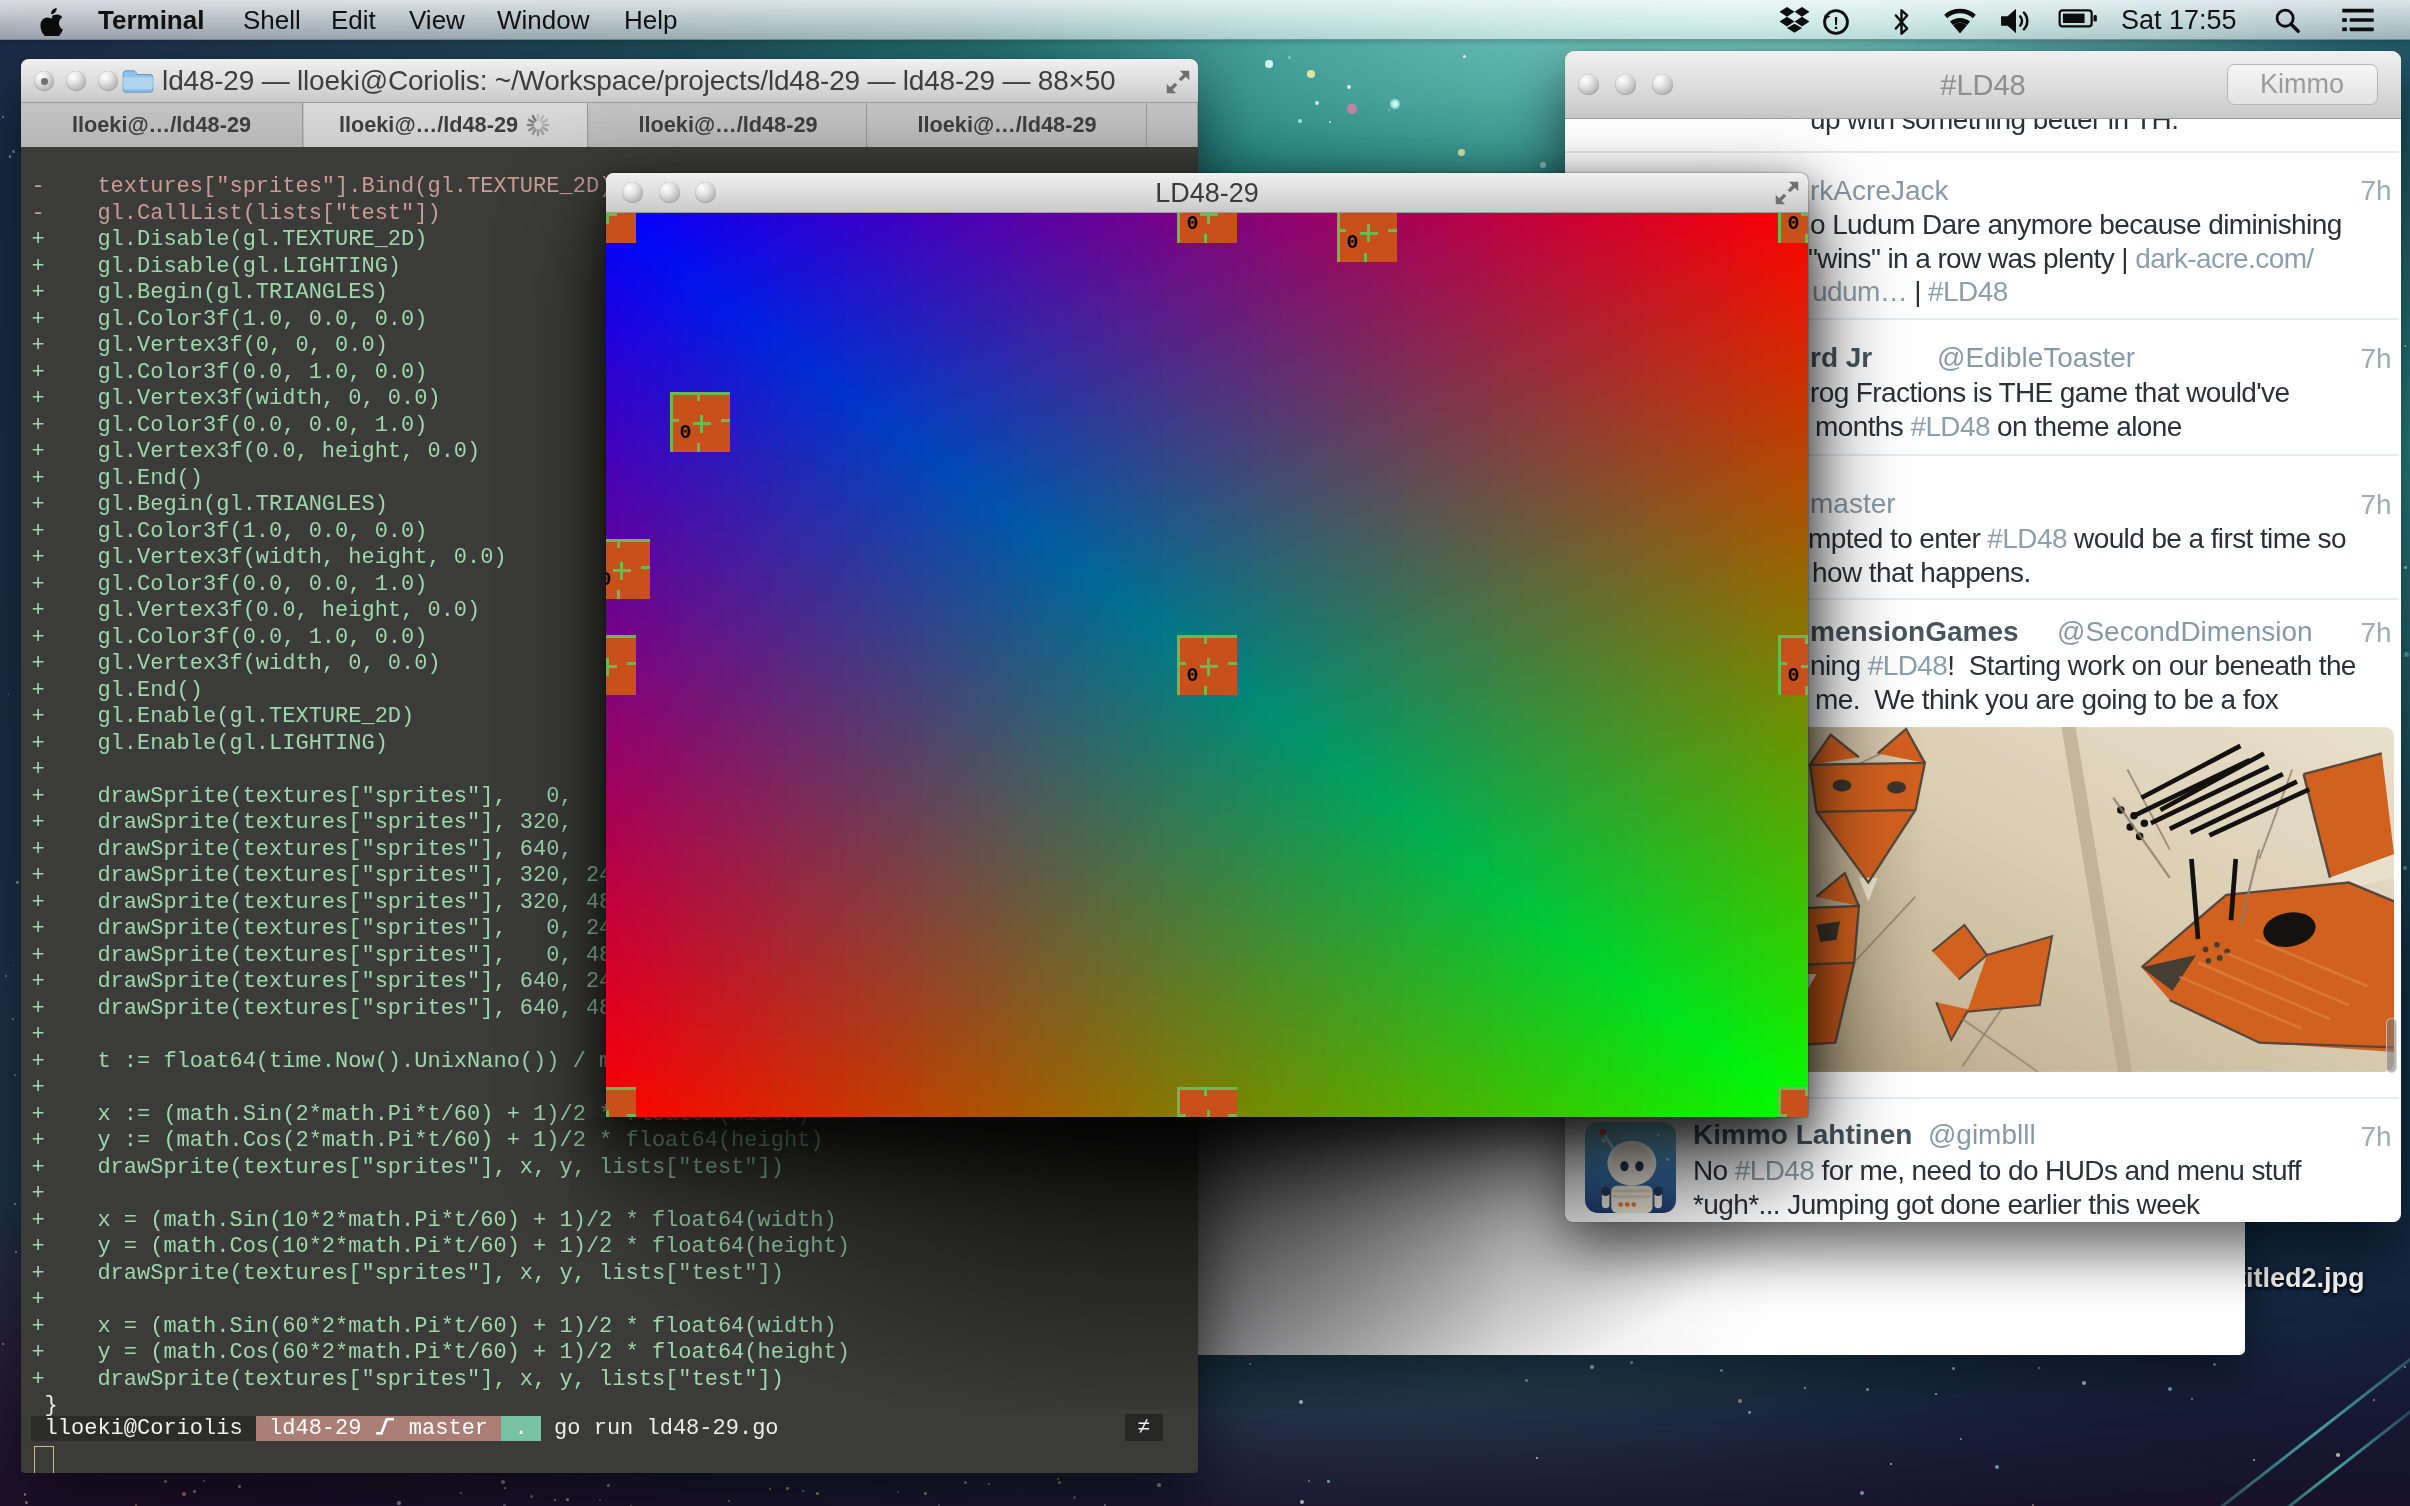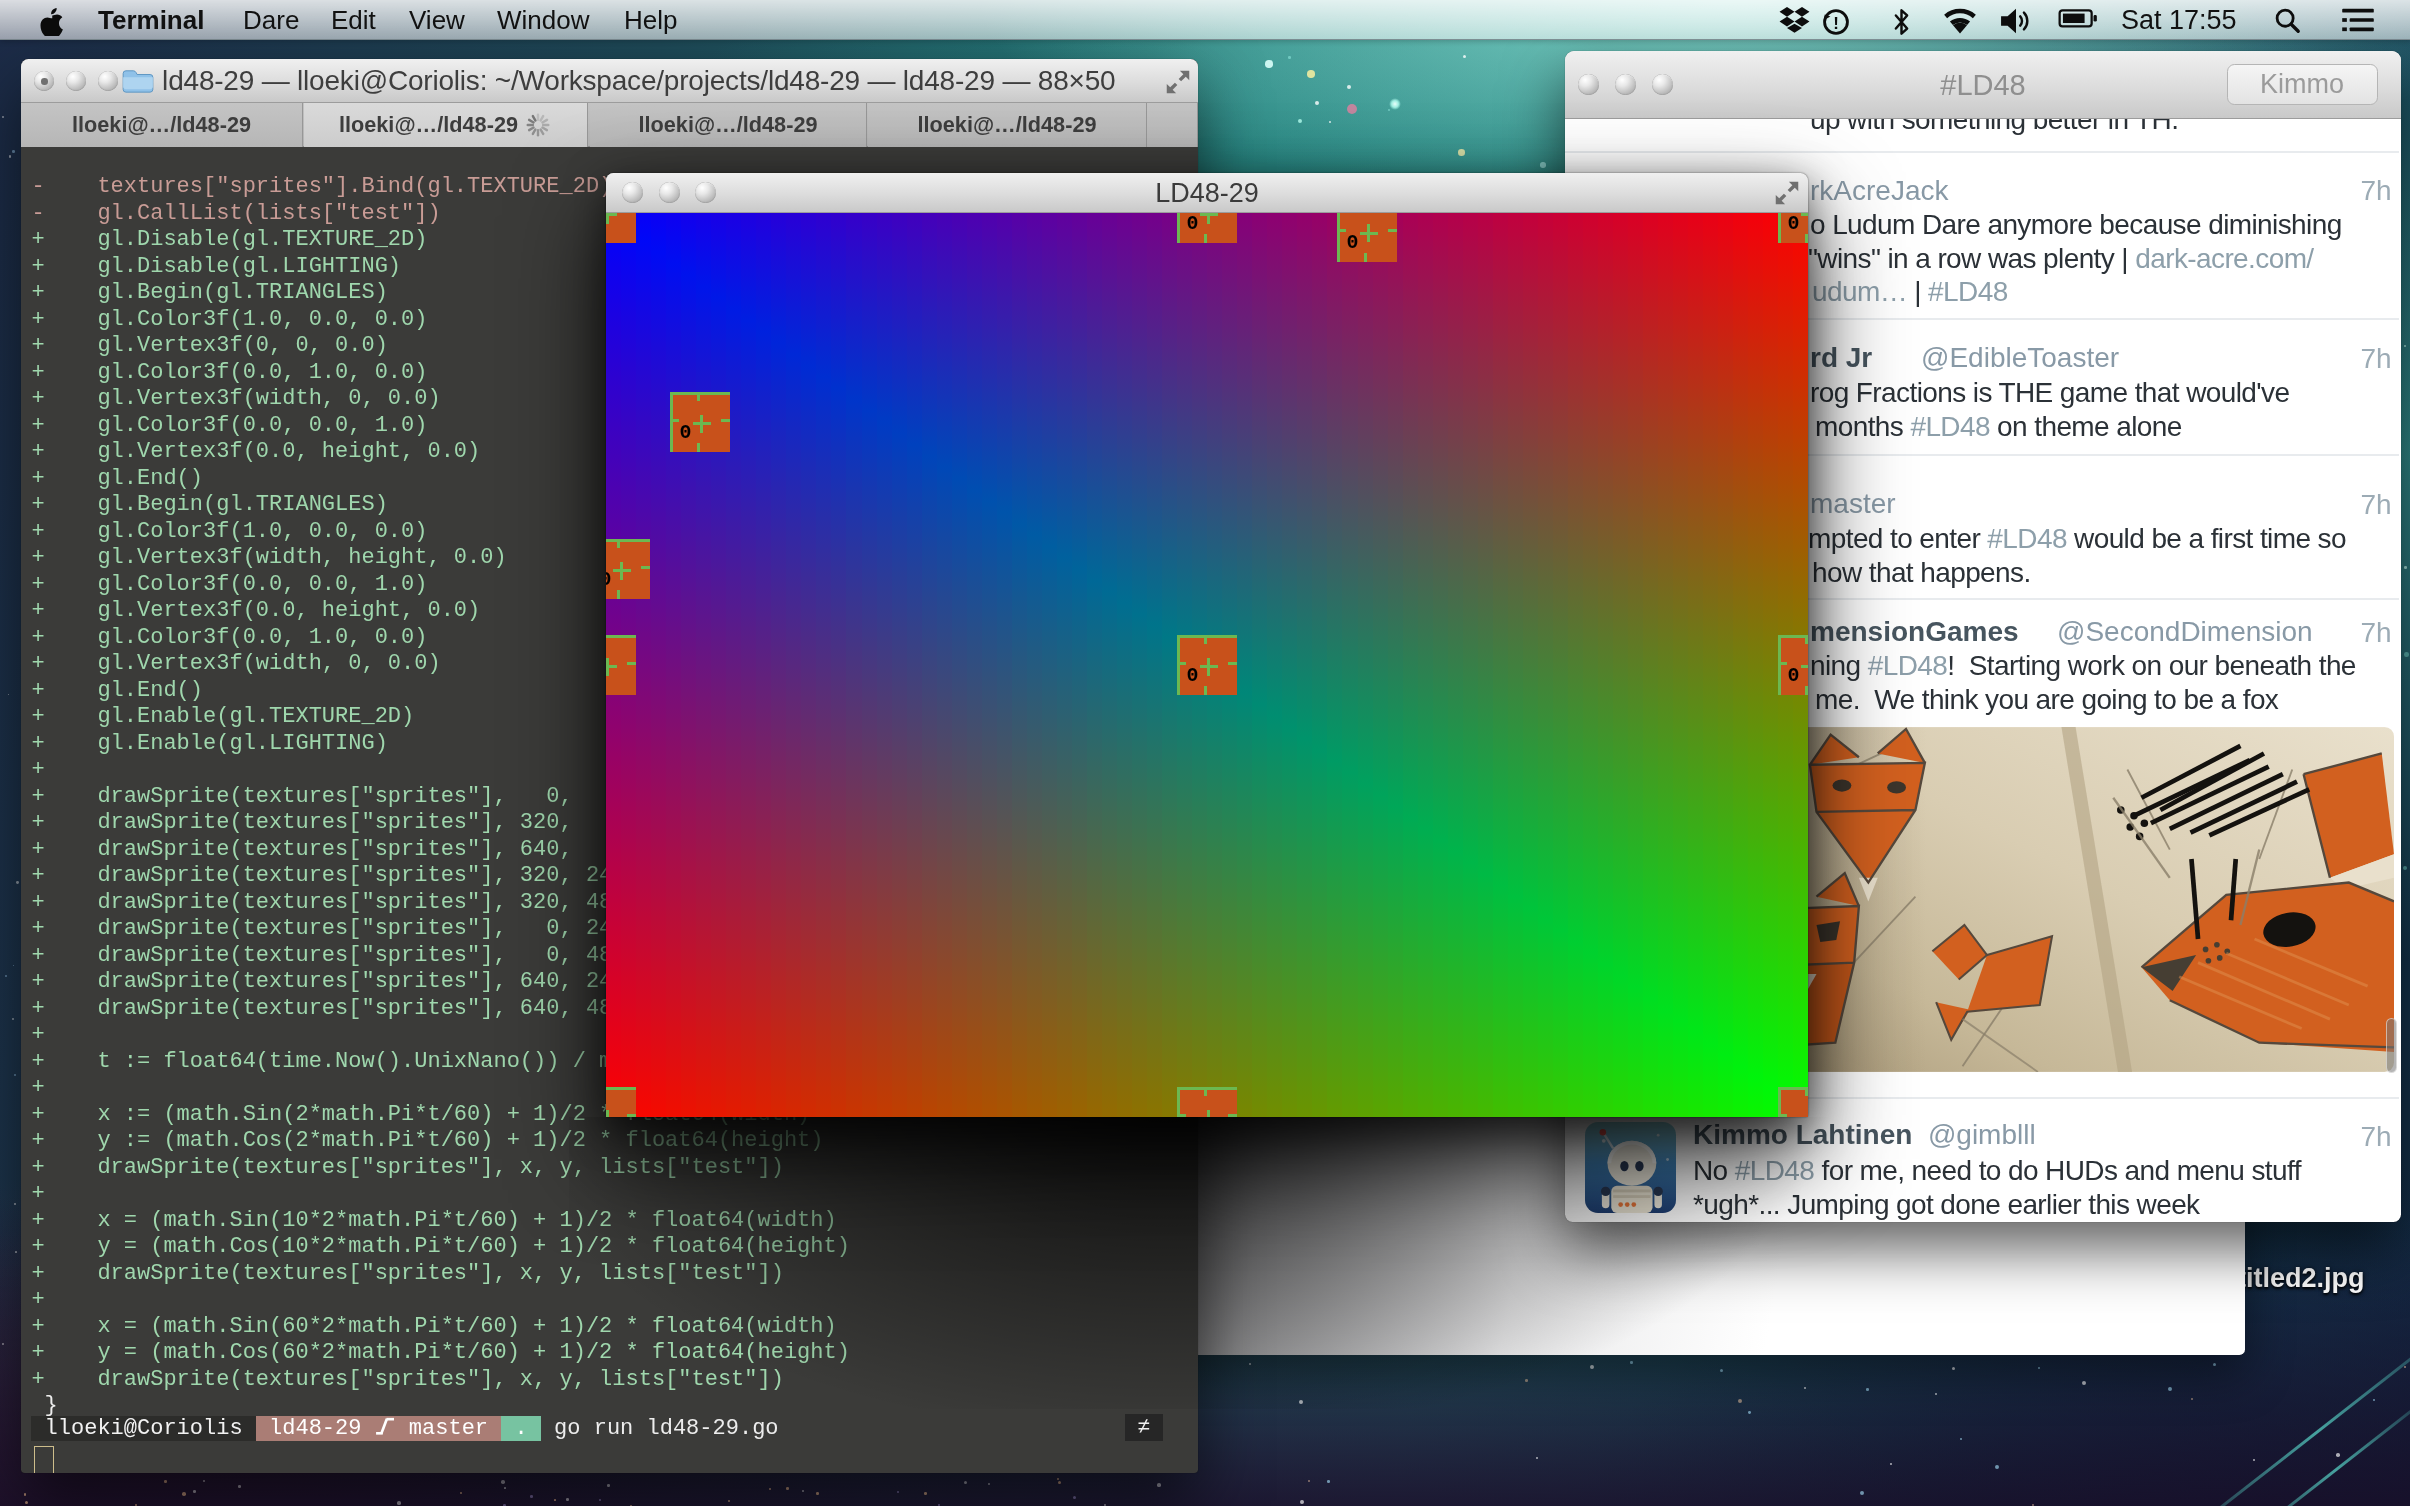--- a/index.html
+++ b/index.html
@@ -224,21 +224,21 @@
     <div class="sep" style="top:32px"></div>
 
     <div class="tweet-h" style="left:245px;top:56px">rkAcreJack</div>
     <div class="t7" style="right:9.4px;top:56px">7h</div>
     <div class="tweet-t" style="left:245px;top:90px">o Ludum Dare anymore because diminishing</div>
     <div class="tweet-t" style="left:243px;top:124px">"wins" in a row was plenty | <span class="lnk">dark-acre.com/</span></div>
     <div class="tweet-t" style="left:247px;top:157px"><span class="lnk">udum…</span> | <span class="lnk">#LD48</span></div>
     <div class="sep" style="top:199px"></div>
 
     <div class="tweet-h" style="left:245px;top:223px"><b>rd Jr</b></div>
-    <div class="tweet-h" style="left:356px;top:223px">@EdibleToaster</div>
+    <div class="tweet-h" style="left:372px;top:223px">@EdibleToaster</div>
     <div class="t7" style="right:9.4px;top:224px">7h</div>
     <div class="tweet-t" style="left:245px;top:258px">rog Fractions is THE game that would've</div>
     <div class="tweet-t" style="left:250px;top:292px">months <span class="lnk">#LD48</span> on theme alone</div>
     <div class="sep" style="top:335px"></div>
 
     <div class="tweet-h" style="left:245px;top:369px">master</div>
     <div class="t7" style="right:9.4px;top:370px">7h</div>
     <div class="tweet-t" style="left:243px;top:404px">mpted to enter <span class="lnk">#LD48</span> would be a first time so</div>
     <div class="tweet-t" style="left:247px;top:438px">how that happens.</div>
     <div class="sep" style="top:479px"></div>
@@ -716,21 +716,21 @@
 </div>
 
 <div id="menubar">
   <div class="abs" style="left:40px;top:7.5px"><svg width="24.5" height="28" viewBox="0 0 17 20">
         <g fill="#0b0b0b">
           <path d="M11.6 0c.2 1.1-.3 2.2-1 3-.7.8-1.8 1.5-2.9 1.4-.2-1.1.4-2.2 1-2.9C9.4.7 10.6.1 11.6 0z"></path>
           <path d="M8.5 5.4c1.1 0 2.1-.7 3.4-.7 1.4 0 2.9.7 3.8 1.9-1.5 1-2.4 2.4-2.4 4.3 0 2 1.1 3.7 2.8 4.4-.5 1.4-1.2 2.7-2.1 3.8-.8 1-1.6 1.9-2.8 1.9-1.2 0-1.6-.7-3-.7s-1.9.7-3 .7c-1.2 0-2-1-2.9-2C1 17.3.1 14.9.1 12.5c0-3.8 2.5-5.8 4.9-5.8 1.3 0 2.4.7 3.5.7z"></path>
         </g>
       </svg></div>
   <div class="mi" style="left:98px;font-weight:700">Terminal</div>
-  <div class="mi" style="left:243px">Dare</div>
+  <div class="mi" style="left:243px">Shell</div>
   <div class="mi" style="left:331px">Edit</div>
   <div class="mi" style="left:409px">View</div>
   <div class="mi" style="left:497px">Window</div>
   <div class="mi" style="left:624px">Help</div>
   <div class="abs" style="left:1779px;top:6.6px"><svg width="31" height="29" viewBox="0 0 33 31">
         <g fill="#0d0d0d">
           <polygon points="8.5,0 16.5,5.2 8.5,10.4 0.5,5.2"></polygon>
           <polygon points="24.5,0 32.5,5.2 24.5,10.4 16.5,5.2"></polygon>
           <polygon points="8.5,10.4 16.5,15.6 8.5,20.8 0.5,15.6"></polygon>
           <polygon points="24.5,10.4 32.5,15.6 24.5,20.8 16.5,15.6"></polygon>

